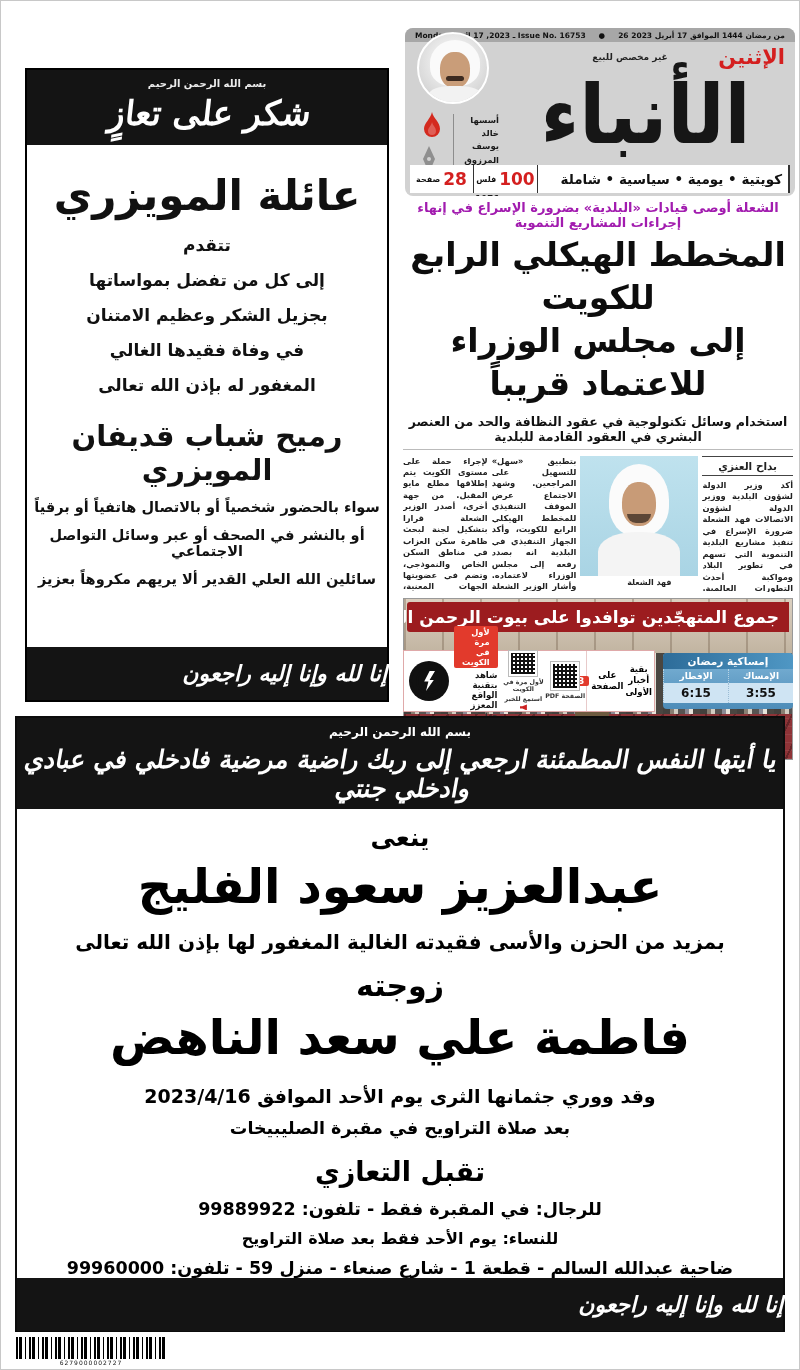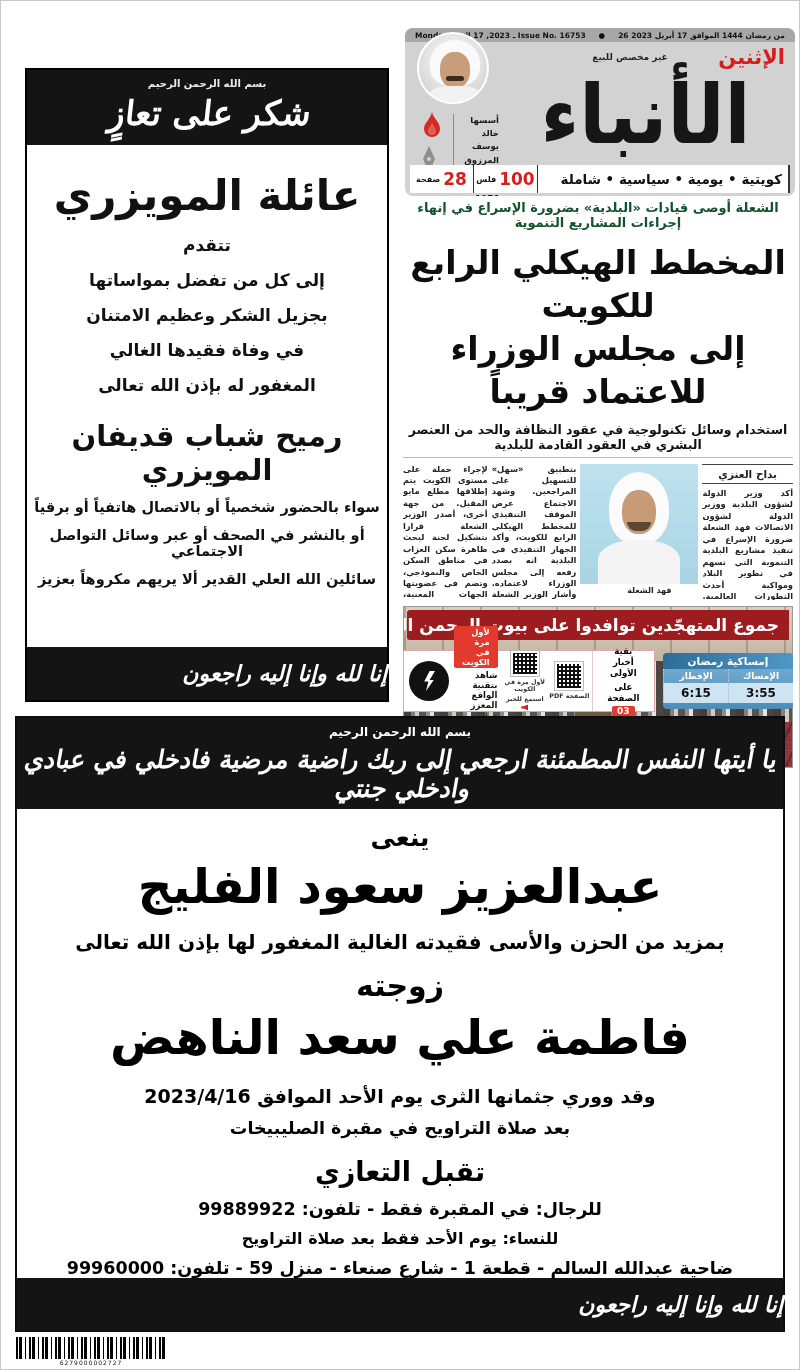--- a/index.html
+++ b/index.html
@@ -54,22 +54,22 @@
   .thanks-body { flex:1; text-align:center; padding-top:26px; }
   .family-name { font-size:42px; font-weight:900; color:#111; }
   .thanks-line { font-size:17px; font-weight:bold; color:#111; margin-top:15px; }
   .deceased1 { font-size:29px; font-weight:900; color:#111; margin-top:24px; }
   .closing-line { font-size:14.5px; font-weight:bold; color:#111; margin-top:12px; }
   .black-callig { background:#141414; color:#fff; text-align:right; font-size:22px; font-weight:900;
                   font-style:italic; padding:14px 0; }
 
   
   .news { position:absolute; right:7px; top:198px; width:390px; }
-  .kicker { font-size:13px; font-weight:900; text-align:center; color:#14532d; padding:2px 0 4px; }
-  .headline { font-size:33px; font-weight:900; text-align:center; color:#0d0d0d; line-height:1.3;margin-top:8px; }
+  .kicker { font-size:13px; font-weight:900; text-align:center; color:#a21caf; padding:2px 0 4px; }
+  .headline { font-size:33px; font-weight:900; text-align:center; color:#0d0d0d; line-height:1.3; }
   .subheadline { font-size:12.5px; font-weight:900; text-align:center; color:#111; margin-top:8px;
                  padding-bottom:5px; border-bottom:1px solid #bbb; }
   .article { display:flex; gap:4px; margin-top:6px; height:136px; overflow:hidden; }
   .col { font-size:8.3px; font-weight:bold; line-height:1.38; text-align:justify; color:#222; overflow:hidden; }
   .c1 { width:92px; } .c2 { width:86px; } .c3 { width:86px; }
   .byline { font-size:10.5px; font-weight:900; text-align:center; border-top:1px solid #444;
             border-bottom:1px solid #444; padding:2px 0; margin-bottom:4px; }
   .minister { width:118px; flex:0 0 auto;padding-left:20px; }
   .minister-photo { position:relative; width:118px; height:120px; background:linear-gradient(180deg,#bfe2ee,#a9d4e4); overflow:hidden; }
   .m-ghutra { position:absolute; left:29px; top:8px; width:60px; height:72px; border-radius:50% 50% 42% 42%; background:#fbfbfb; }
@@ -103,22 +103,22 @@
   .ram-title { background:linear-gradient(90deg,#2d6c99,#4f97c4); color:#fff; font-size:10.5px; font-weight:900;
                text-align:center; padding:2px 0; }
   .ram-cols { display:flex; }
   .ram-cols > div { flex:1; text-align:center; color:#fff; font-size:9px; font-weight:bold; padding:2px 0;
                     border-left:1px dotted rgba(255,255,255,.5); }
   .ram-vals { display:flex; background:#cfe4f3; }
   .ram-vals > div { flex:1; text-align:center; color:#111; font-size:12px; font-weight:900; padding:3px 0;
                     border-left:1px dotted #9abcd4; direction:ltr; }
   .promo { position:absolute; left:0; top:0; width:252px; height:62px; background:#fff;
            border:1px solid #dfa9a9; display:flex; direction:rtl; align-items:stretch; }
-  .more-news { width:68px; border-left:1px solid #e8caca; display:flex; flex-direction:column;
-               align-items:center; justify-content:center; gap:2px; padding:14px; }
+  .more-news { width:68px; border-left:1px solid #e8caca; display:flex; flex-direction:row;
+               align-items:center; gap:2px; padding:2px; }
   .more-news .t { font-size:8.6px; font-weight:900; text-align:center; line-height:1.3; }
   .badge03 { background:#e23a2c; color:#fff; font-size:9px; font-weight:900; padding:0 5px; border-radius:2px; direction:ltr; }
   .qrcell { width:52px; display:flex; flex-direction:column; align-items:center; justify-content:center; gap:2px; }
   .qr { width:28px; height:28px; background-image:
         repeating-linear-gradient(0deg,#111 0 2px,transparent 2px 4px),
         repeating-linear-gradient(90deg,#111 0 2px,#fff 2px 4px); border:2px solid #fff; outline:1px solid #bbb; }
   .qrlabel { font-size:6.3px; font-weight:bold; color:#333; text-align:center; line-height:1.25; }
   .speaker { display:inline-block; width:7px; height:6px; background:#c22;
              clip-path:polygon(0 30%, 35% 30%, 100% 0, 100% 100%, 35% 70%, 0 70%); vertical-align:middle; }
   .zappar { flex:1; display:flex; direction:rtl; align-items:center; gap:5px; padding:3px 5px; }

